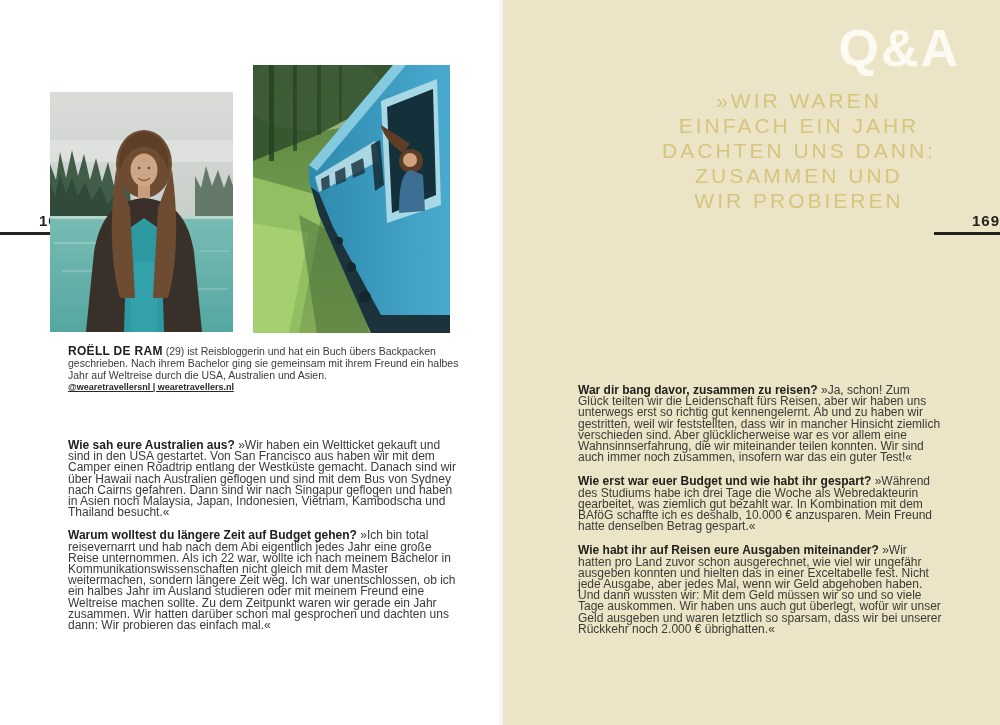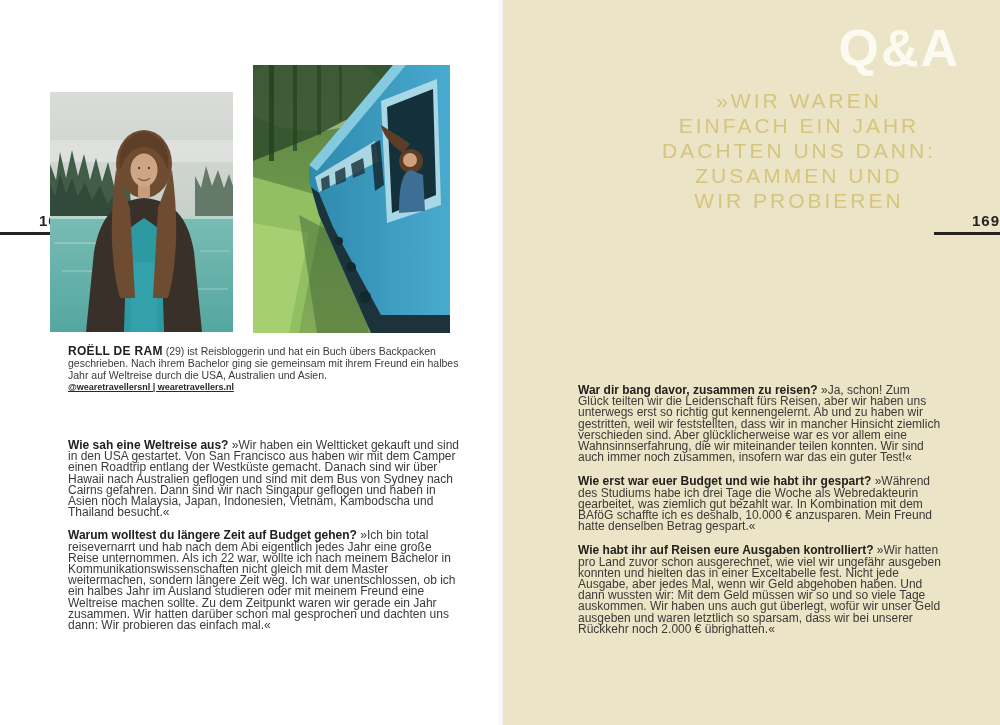--- a/index.html
+++ b/index.html
@@ -164,21 +164,21 @@
     </figure>
 
     <div class="bio">
       <span class="bio-name">ROËLL DE RAM</span>
       <span class="bio-text">(29) ist Reisbloggerin und hat ein Buch übers Backpacken geschrieben. Nach ihrem Bachelor ging sie gemeinsam mit ihrem Freund ein halbes Jahr auf Weltreise durch die USA, Australien und Asien.</span>
       <div class="bio-handle">@wearetravellersnl | wearetravellers.nl</div>
     </div>
 
     <div class="qa-col qa-col-left">
       <p class="qa-para">
-        <span class="qa-q">Wie sah eine Weltreise aus?</span>
+        <span class="qa-q">Wie sah eure Australien aus?</span>
         <span class="qa-a">»Wir haben ein Weltticket gekauft und sind in den USA gestartet. Von San Francisco aus haben wir mit dem Camper einen Roadtrip entlang der Westküste gemacht. Danach sind wir über Hawaii nach Australien geflogen und sind mit dem Bus von Sydney nach Cairns gefahren. Dann sind wir nach Singapur geflogen und haben in Asien noch Malaysia, Japan, Indonesien, Vietnam, Kambodscha und Thailand besucht.«</span>
       </p>
       <p class="qa-para">
         <span class="qa-q">Warum wolltest du längere Zeit auf Budget gehen?</span>
         <span class="qa-a">»Ich bin total reisevernarrt und hab nach dem Abi eigentlich jedes Jahr eine große Reise unternommen. Als ich 22 war, wollte ich nach meinem Bachelor in Kommunikationswissenschaften nicht gleich mit dem Master weitermachen, sondern längere Zeit weg. Ich war unentschlossen, ob ich ein halbes Jahr im Ausland studieren oder mit meinem Freund eine Weltreise machen sollte. Zu dem Zeitpunkt waren wir gerade ein Jahr zusammen. Wir hatten darüber schon mal gesprochen und dachten uns dann: Wir probieren das einfach mal.«</span>
       </p>
     </div>
   </section>
 
   <section class="page page-right">
@@ -201,19 +201,19 @@
   <div class="qa-col qa-col-right">
     <p class="qa-para">
       <span class="qa-q">War dir bang davor, zusammen zu reisen?</span>
       <span class="qa-a">»Ja, schon! Zum Glück teilten wir die Leidenschaft fürs Reisen, aber wir haben uns unterwegs erst so richtig gut kennengelernt. Ab und zu haben wir gestritten, weil wir feststellten, dass wir in mancher Hinsicht ziemlich verschieden sind. Aber glücklicherweise war es vor allem eine Wahnsinnserfahrung, die wir miteinander teilen konnten. Wir sind auch immer noch zusammen, insofern war das ein guter Test!«</span>
     </p>
     <p class="qa-para">
       <span class="qa-q">Wie erst war euer Budget und wie habt ihr gespart?</span>
       <span class="qa-a">»Während des Studiums habe ich drei Tage die Woche als Webredakteurin gearbeitet, was ziemlich gut bezahlt war. In Kombination mit dem BAföG schaffte ich es deshalb, 10.000 € anzusparen. Mein Freund hatte denselben Betrag gespart.«</span>
     </p>
     <p class="qa-para">
-      <span class="qa-q">Wie habt ihr auf Reisen eure Ausgaben kontrolliert?</span>
+      <span class="qa-q">Wie habt ihr auf Reisen eure Ausgaben miteinander?</span>
       <span class="qa-a">»Wir hatten pro Land zuvor schon ausgerechnet, wie viel wir ungefähr ausgeben konnten und hielten das in einer Exceltabelle fest. Nicht jede Ausgabe, aber jedes Mal, wenn wir Geld abgehoben haben. Und dann wussten wir: Mit dem Geld müssen wir so und so viele Tage auskommen. Wir haben uns auch gut überlegt, wofür wir unser Geld ausgeben und waren letztlich so sparsam, dass wir bei unserer Rückkehr noch 2.000 € übrighatten.«</span>
     </p>
   </div>
 
   <div class="spine"></div>
 </div>
 
 </body></html>

